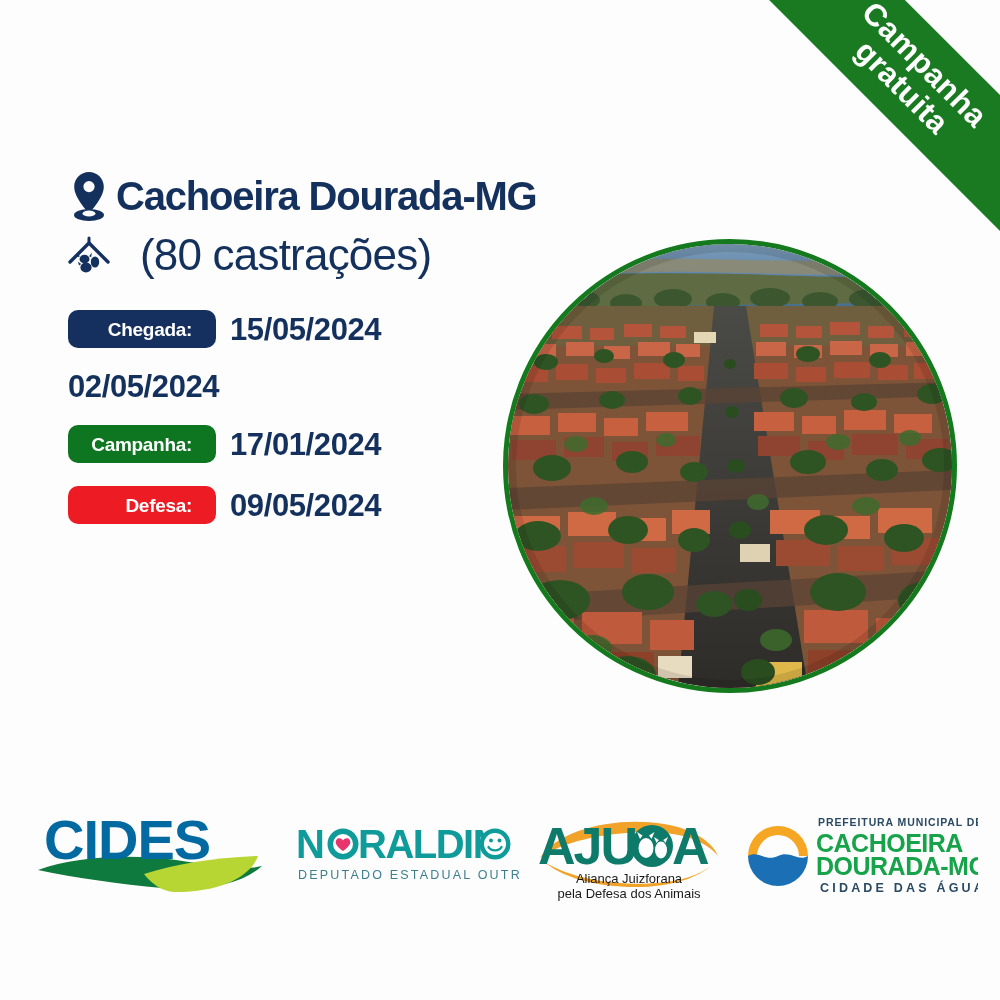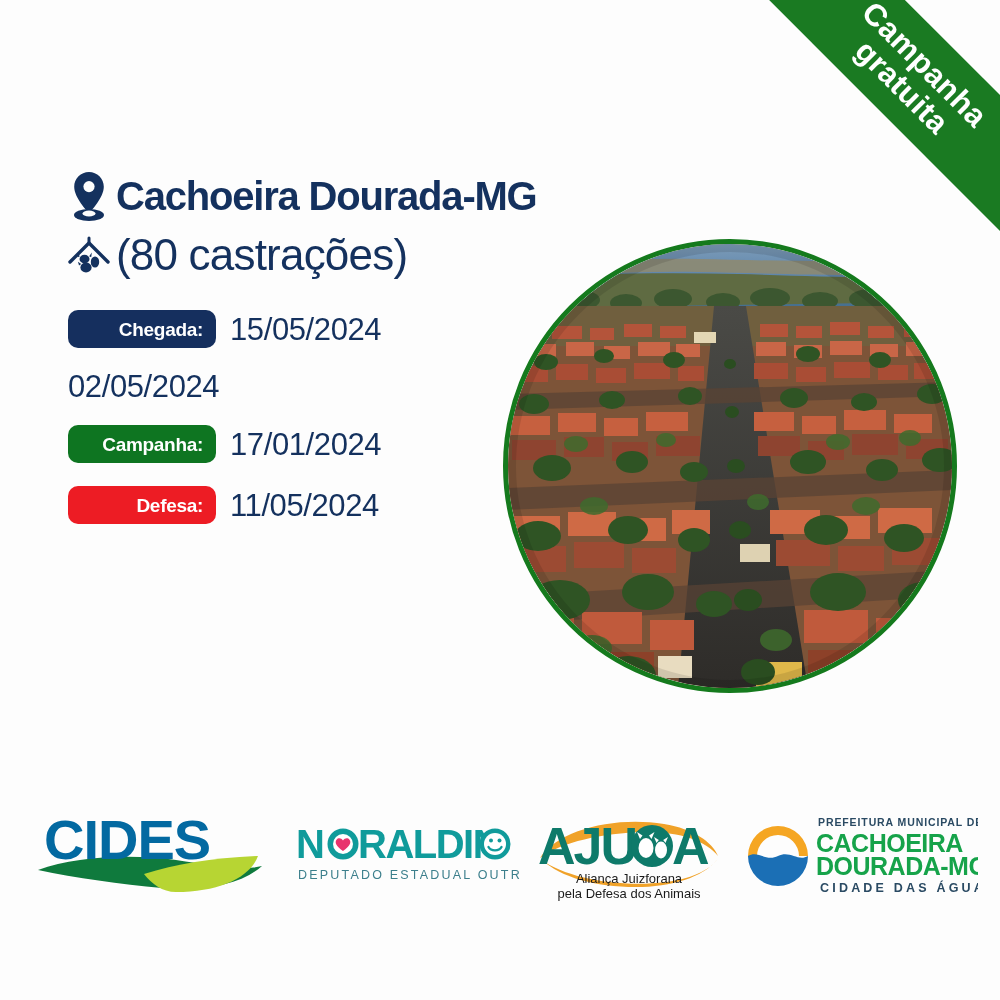--- a/index.html
+++ b/index.html
@@ -91,20 +91,21 @@
     flex: 0 0 auto;
     display: block;
   }
   .subline-text {
     font-size: 44px;
     font-weight: 400;
     color: #14315e;
     letter-spacing: -0.8px;
     white-space: nowrap;
     line-height: 1;
+    margin-left: 24px;
   }
 
   
   .schedule {
     position: absolute;
     left: 68px;
     top: 310px;
     display: flex;
     flex-direction: column;
     gap: 23px;
@@ -115,32 +116,32 @@
     gap: 14px;
   }
   .sched-pill {
     width: 148px;
     height: 38px;
     border-radius: 10px;
     display: flex;
     align-items: center;
     justify-content: flex-end;
     box-sizing: border-box;
-    padding-right: 13px;
+    padding-right: 24px;
   }
   .sched-pill-label {
     font-size: 19px;
     font-weight: 700;
     color: #ffffff;
     letter-spacing: -0.3px;
     line-height: 1;
   }
   .sched-date {
     font-size: 31px;
-    font-weight: 400;
+    font-weight: 700;
     color: #14315e;
     letter-spacing: -0.4px;
     line-height: 1;
   }
 
   
   .photo-circle {
     position: absolute;
     left: 503px;
     top: 239px;
@@ -253,21 +254,21 @@
       <div class="sched-pill" style="background:#0e7521">
         <span class="sched-pill-label">Campanha:</span>
       </div>
       <div class="sched-date">17/01/2024</div>
     </div>
 
     <div class="sched-row">
       <div class="sched-pill" style="background:#ed1c24">
         <span class="sched-pill-label">Defesa:</span>
       </div>
-      <div class="sched-date">11/05/2024</div>
+      <div class="sched-date">09/05/2024</div>
     </div>
 
   </div>
 
   <div class="photo-circle">
     <div class="photo-inner">
       <svg class="photo-svg" viewBox="0 0 444 444" preserveAspectRatio="xMidYMid slice">
         <defs>
           <linearGradient id="skyLake" x1="0" y1="0" x2="0" y2="1">
             <stop offset="0%" stop-color="#6f93b5"></stop>

